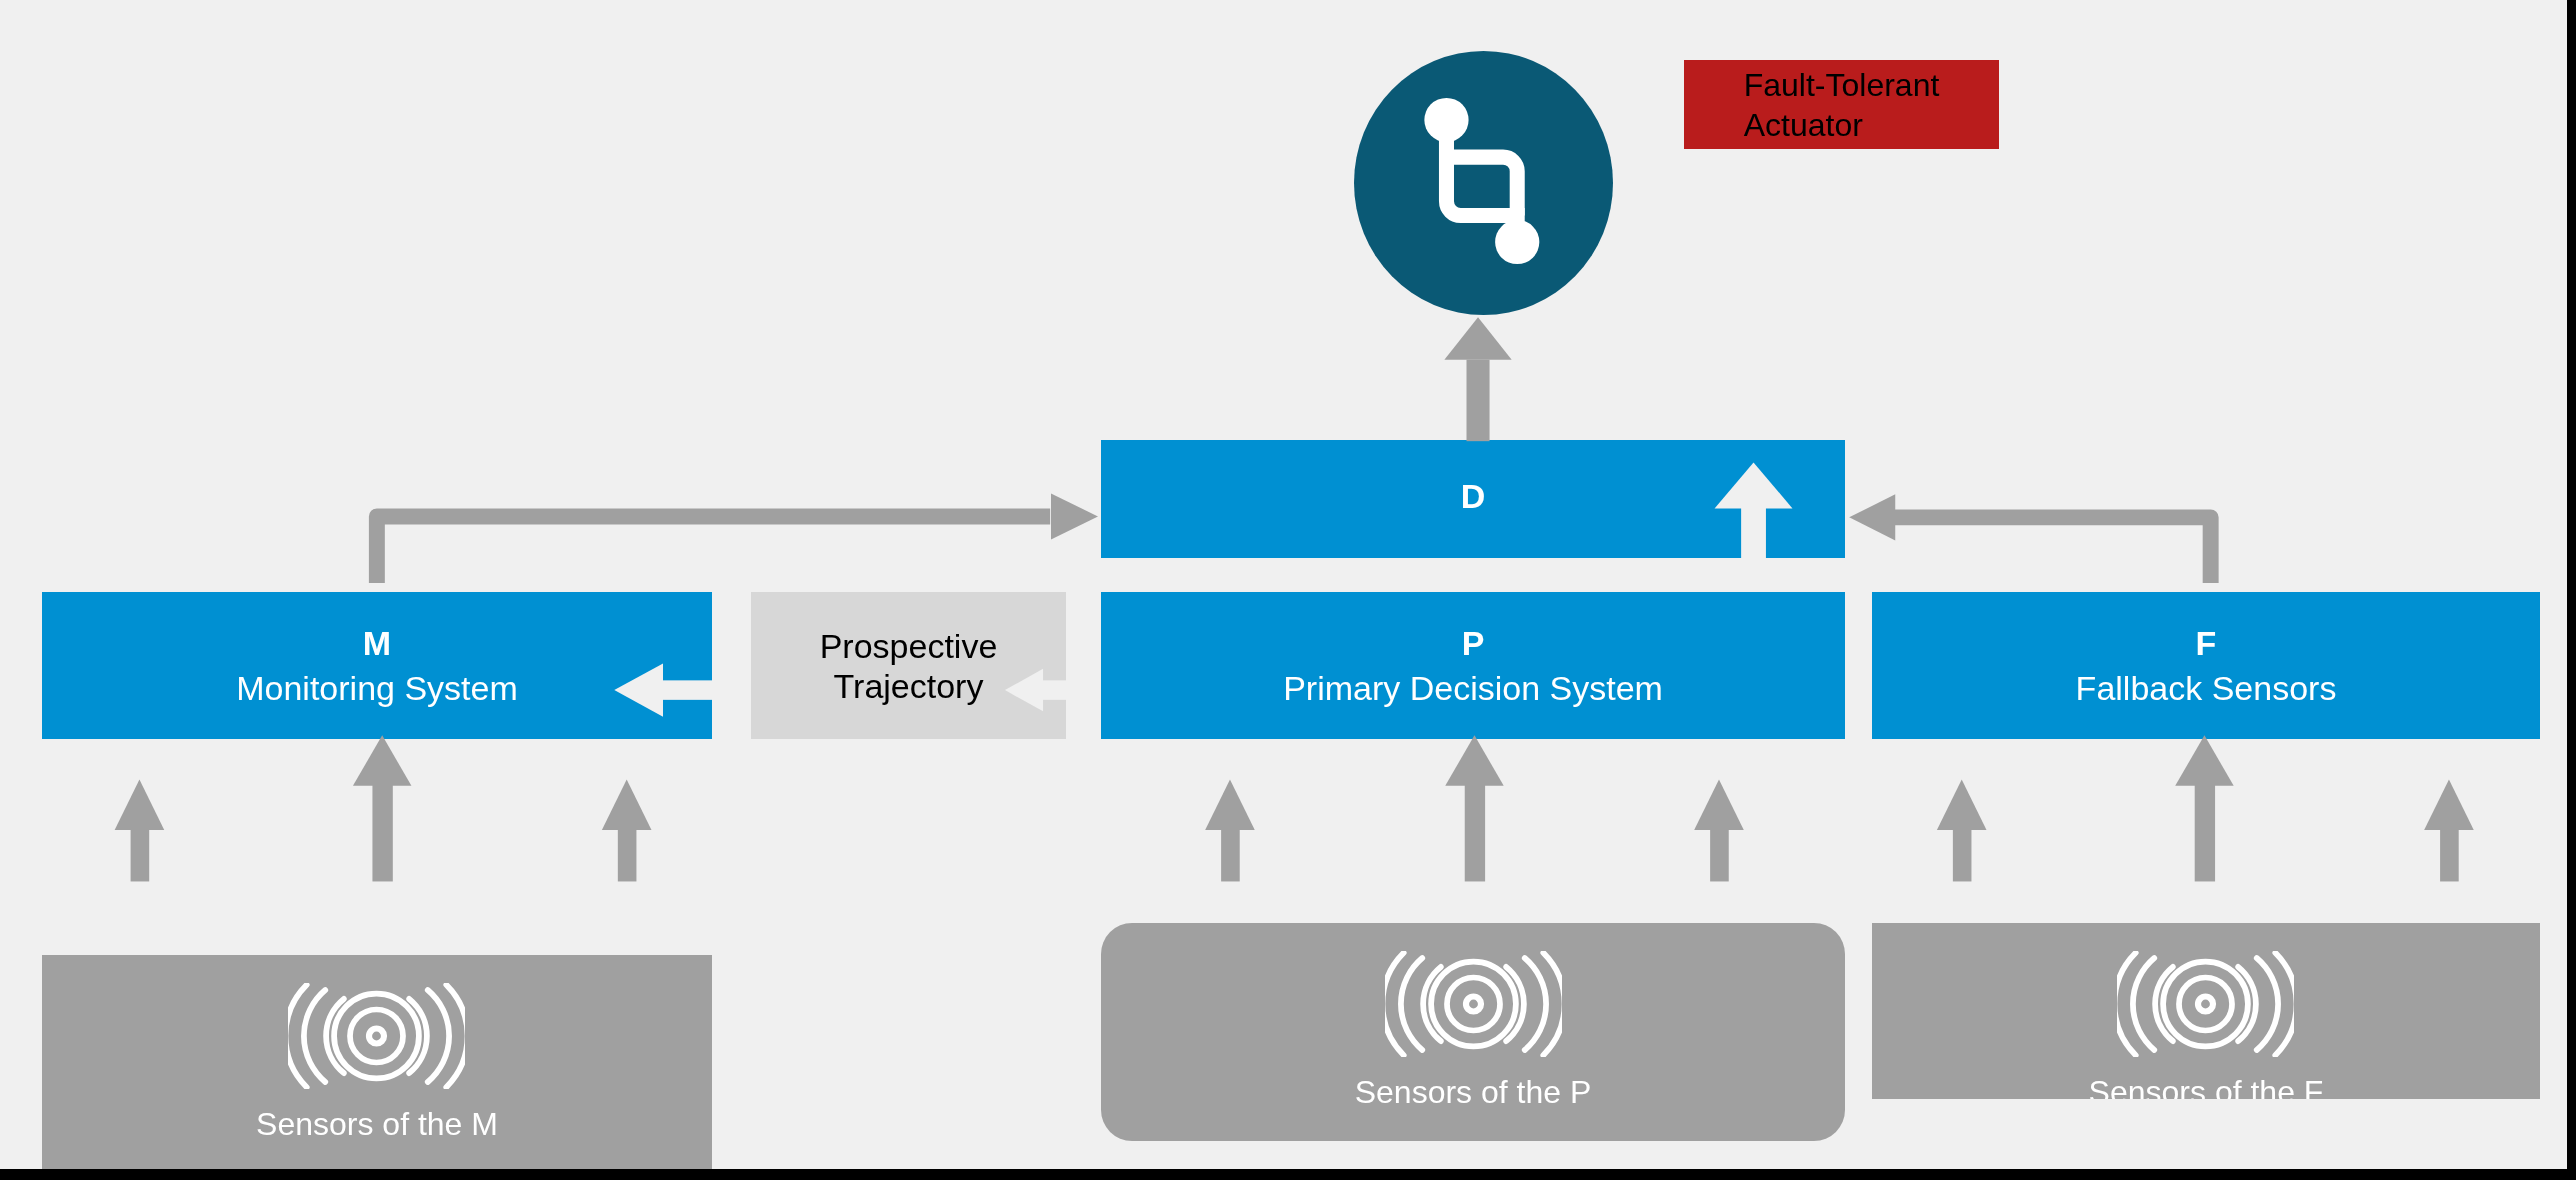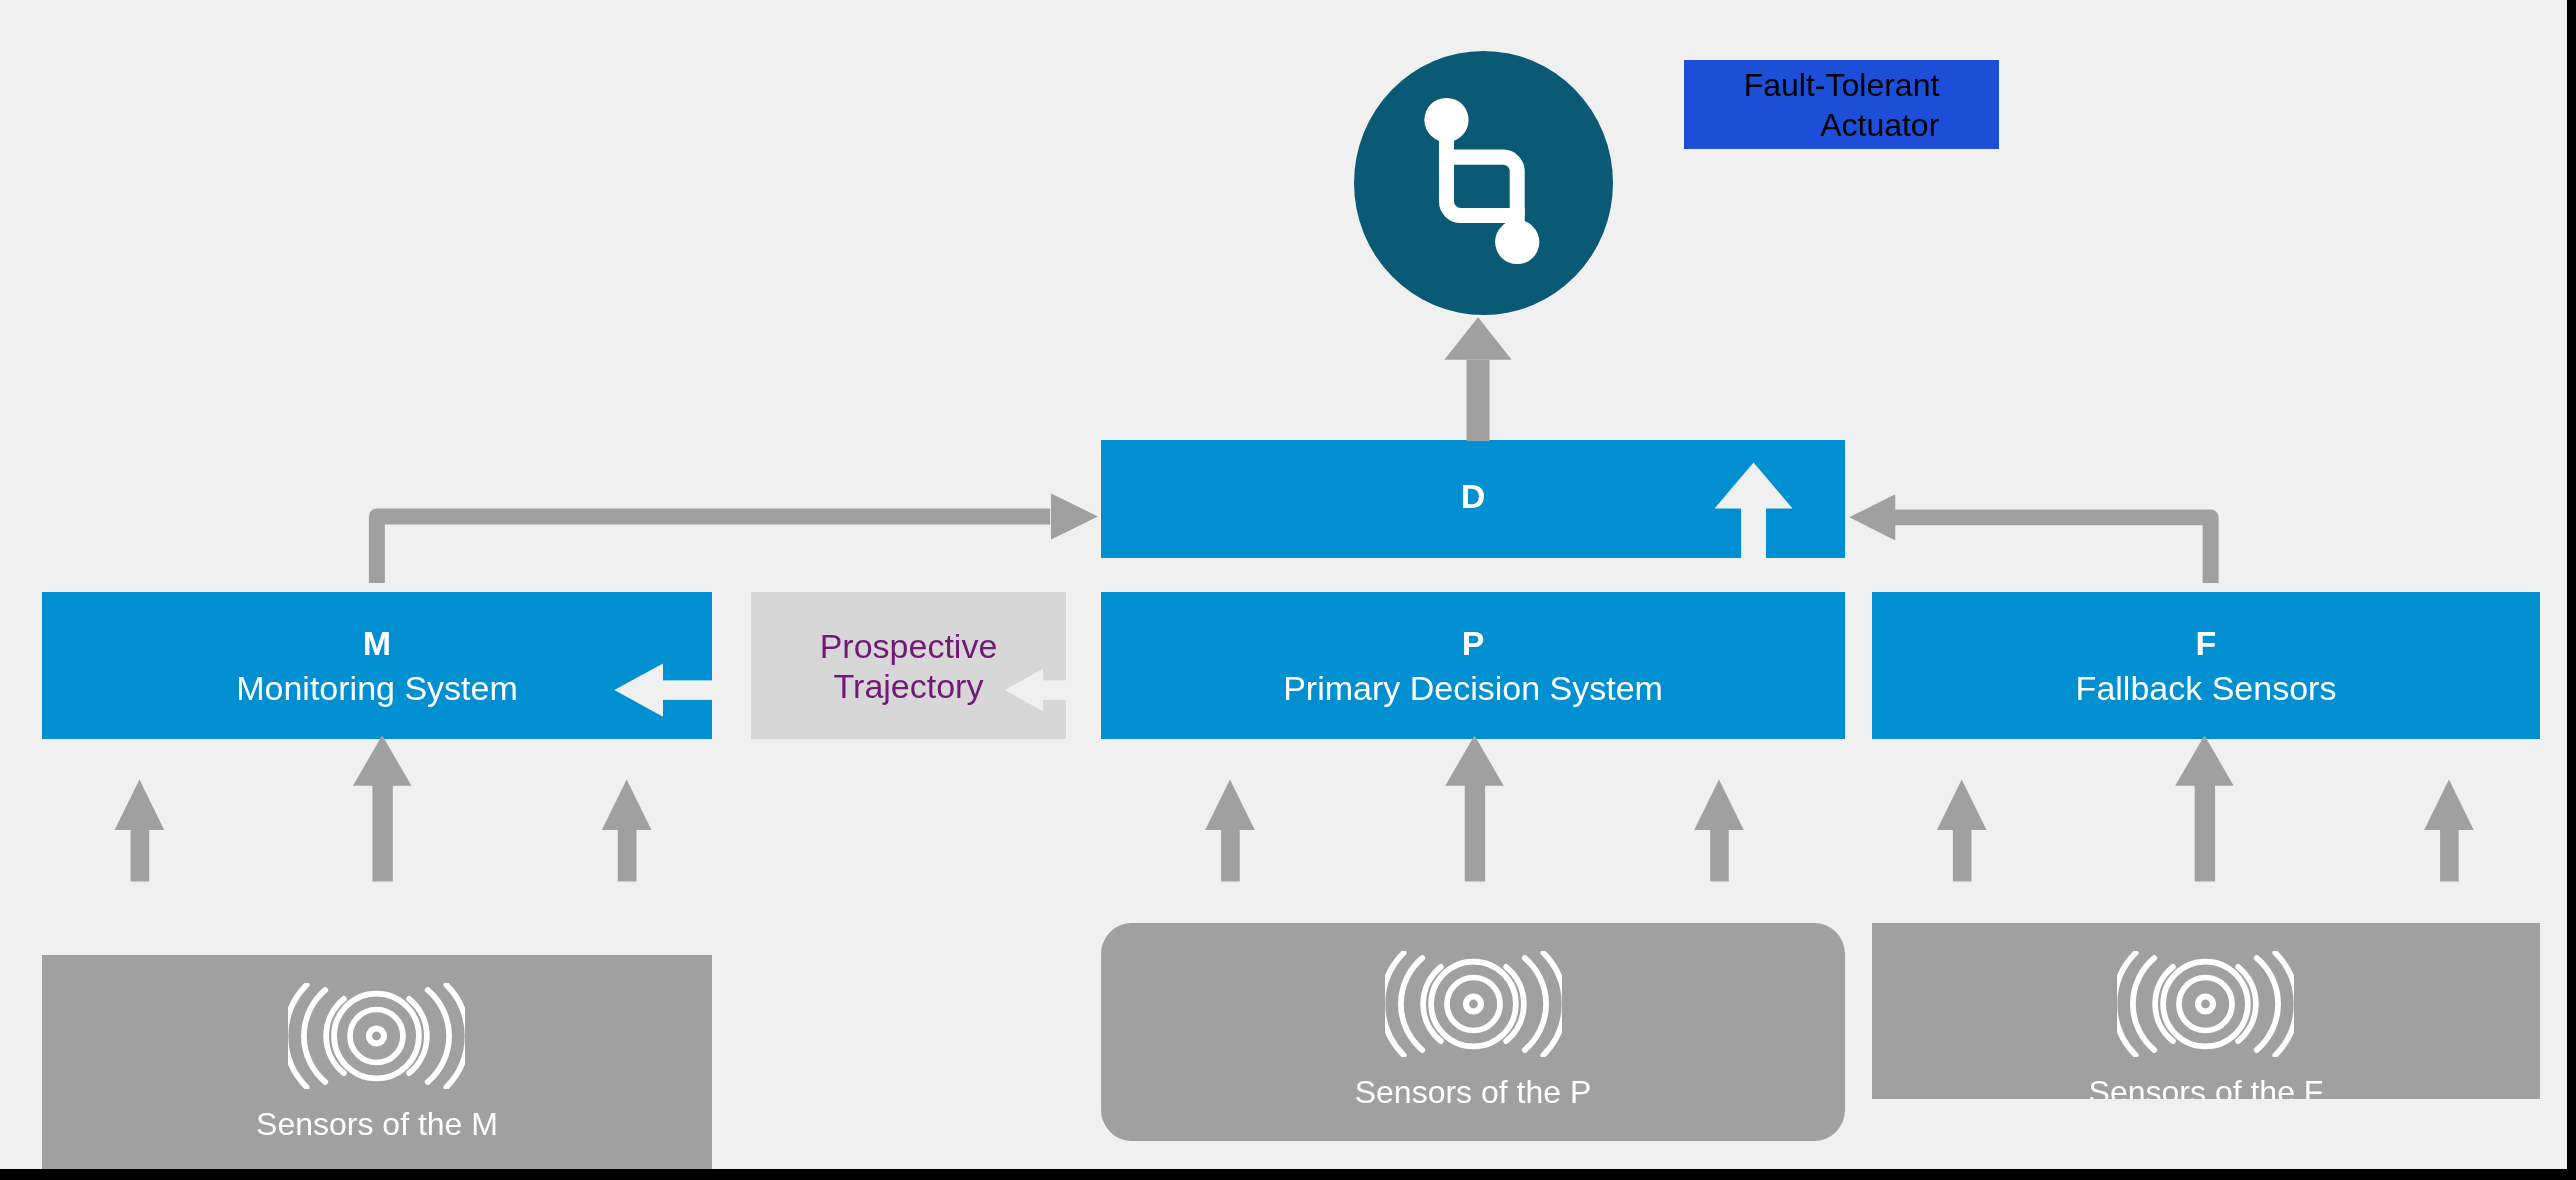--- a/index.html
+++ b/index.html
@@ -10,38 +10,38 @@
     overflow:hidden;
     font-family:"Liberation Sans", sans-serif;
   }
   .edge-right{position:absolute;top:0;right:0;width:8.9px;height:1180px;background:#000;}
   .edge-bottom{position:absolute;left:0;bottom:0;width:2576px;height:10.6px;background:#000;}
 
   
   .box{position:absolute;box-sizing:border-box;overflow:hidden;}
   .blue{background:#0090d2;color:#ffffff;}
   .grayblock{background:#a0a0a0;color:#ffffff;}
-  .lightblock{background:#d7d7d7;color:#701a75;}
+  .lightblock{background:#d7d7d7;color:#000000;}
 
   .box-inner{
     position:absolute;left:0;right:0;top:50%;
     transform:translateY(-50%);
     text-align:center;line-height:1.18;
   }
   .code{font-size:34px;font-weight:bold;display:block;margin-bottom:5.3px;}
   .name{font-size:34px;font-weight:normal;display:block;}
 
   
   .actuator-circle{
     position:absolute;border-radius:50%;background:#0a5975;
   }
   .actuator-icon{position:absolute;}
   .legend-box{
-    position:absolute;background:#1d4ed8;color:#000;
-    display:flex;align-items:center;justify-content:center;text-align:right;
+    position:absolute;background:#b91c1c;color:#000;
+    display:flex;align-items:center;justify-content:center;text-align:left;
     font-size:32px;line-height:1.25;
   }
 
   
   .overlay{position:absolute;left:0;top:0;width:2576px;height:1180px;pointer-events:none;}
 
   
   .sensor-icon{position:absolute;}
   .sensor-label{
     position:absolute;left:0;right:0;text-align:center;

